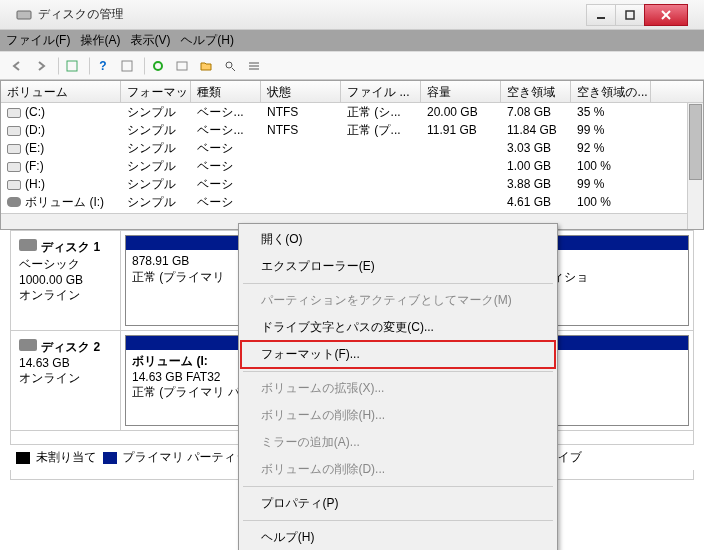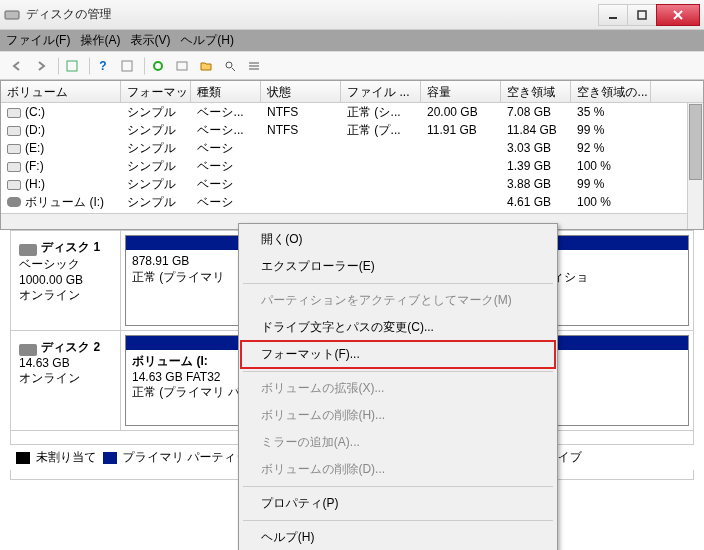--- a/index.html
+++ b/index.html
@@ -1,17 +1,17 @@
 <!DOCTYPE html>
 <html><head>
 <meta charset="utf-8">
 <style>
 * { box-sizing: border-box; margin: 0; padding: 0; font-family: "Meiryo UI", "MS UI Gothic", sans-serif; font-size: 12px; }
 body { background: #fff; width: 704px; height: 550px; overflow: hidden; }
-.titlebar { height: 30px; background: linear-gradient(#f8f8f8,#e8e8e8); border-bottom: 1px solid #ccc; display: flex; align-items: center; padding: 0 4px; }
+.titlebar { height: 30px; background: linear-gradient(#f8f8f8,#e8e8e8); border-bottom: 1px solid #ccc; display: flex; align-items: center; padding: 0 16px; }
 .title-icon { width: 16px; height: 16px; margin-right: 6px; display: inline-flex; }
 .title-text { flex: 1; color: #222; }
 .winbtns { display: flex; height: 22px; }
 .winbtns div { width: 30px; height: 22px; display: flex; align-items: center; justify-content: center; border: 1px solid #ccc; background: linear-gradient(#fafafa,#e5e5e5); margin-left: -1px; }
 .winbtns .close { background: linear-gradient(#e78,#c23); color: #fff; width: 44px; border-color: #a12; }
 .menubar { height: 22px; background: #a3a3a3; border-bottom: 1px solid #ddd; display: flex; align-items: center; padding: 0 6px; gap: 10px; }
 .menubar span { color: #000; }
 .toolbar { height: 28px; background: #f8f8f8; border-bottom: 1px solid #ccc; display: flex; align-items: center; padding: 0 6px; gap: 2px; }
 .tbtn { width: 22px; height: 22px; display: flex; align-items: center; justify-content: center; border: 1px solid transparent; color: #777; }
 .tbtn.sep { width: 5px; border-right: 1px solid #ccc; height: 18px; }
@@ -23,21 +23,21 @@
 .td { padding: 1px 6px; white-space: nowrap; overflow: hidden; }
 .c0{width:120px}.c1{width:70px}.c2{width:70px}.c3{width:80px}.c4{width:80px}.c5{width:80px}.c6{width:70px}.c7{width:80px}
 .vol-icon { width: 14px; height: 10px; background: #e8e8e8; border: 1px solid #888; border-radius: 2px; display: inline-block; margin-right: 4px; vertical-align: middle; }
 .vol-icon.removable { background: #888; border-radius: 4px; }
 .scrollv { position: absolute; right: 0; top: 22px; bottom: 0; width: 16px; background: #f0f0f0; border-left: 1px solid #ccc; }
 .scrollv-thumb { background: #c0c0c0; border: 1px solid #999; margin: 1px; height: 60%; }
 .scrollh { position: absolute; left: 0; right: 16px; bottom: 0; height: 16px; background: #f0f0f0; border-top: 1px solid #ccc; }
 .diskpane { border: 1px solid #ccc; margin: 0 10px; background: #fff; height: 250px; overflow: hidden; position: relative; }
 .diskrow { display: flex; border-bottom: 1px solid #ccc; height: 100px; }
 .diskhdr { width: 110px; border-right: 1px solid #ccc; padding: 8px; }
-.diskhdr-title { display: flex; align-items: flex-end; gap: 4px; font-weight: bold; }
+.diskhdr-title { display: flex; align-items: flex-start; gap: 4px; font-weight: bold; }
 .diskhdr-icon { width: 18px; height: 12px; background: #888; border-radius: 2px; display: inline-block; }
 .diskbody { flex: 1; display: flex; padding: 4px; gap: 10px; }
 .part { border: 1px solid #888; flex: 1; display: flex; flex-direction: column; }
 .part-bar { height: 14px; background: #001a8c; }
 .part-body { padding: 4px 6px; font-size: 11px; line-height: 1.3; white-space: nowrap; overflow: hidden; }
 .legend { position: absolute; bottom: 10px; left: 10px; right: 10px; display: flex; align-items: center; gap: 6px; border-top: 1px solid #ccc; padding: 4px 6px; background: #fff; font-size: 11px; }
 .legbox { width: 14px; height: 12px; display: inline-block; }
 .ctxmenu { position: absolute; left: 238px; top: 143px; width: 320px; background: #f0f0f0; border: 1px solid #999; box-shadow: 2px 2px 4px rgba(0,0,0,0.3); padding: 2px; z-index: 10; }
 .ctxitem { padding: 5px 20px; color: #000; }
 .ctxitem.disabled { color: #888; }
@@ -179,21 +179,21 @@
           <div class="td c6">3.03 GB</div>
           <div class="td c7">92 %</div>
         </div>
         <div class="trow">
           <div class="td c0"><span class="vol-icon"></span>(F:)</div>
           <div class="td c1">シンプル</div>
           <div class="td c2">ベーシ</div>
           <div class="td c3"></div>
           <div class="td c4"></div>
           <div class="td c5"></div>
-          <div class="td c6">1.39 GB</div>
+          <div class="td c6">1.00 GB</div>
           <div class="td c7">100 %</div>
         </div>
         <div class="trow">
           <div class="td c0"><span class="vol-icon"></span>(H:)</div>
           <div class="td c1">シンプル</div>
           <div class="td c2">ベーシ</div>
           <div class="td c3"></div>
           <div class="td c4"></div>
           <div class="td c5"></div>
           <div class="td c6">3.88 GB</div>

